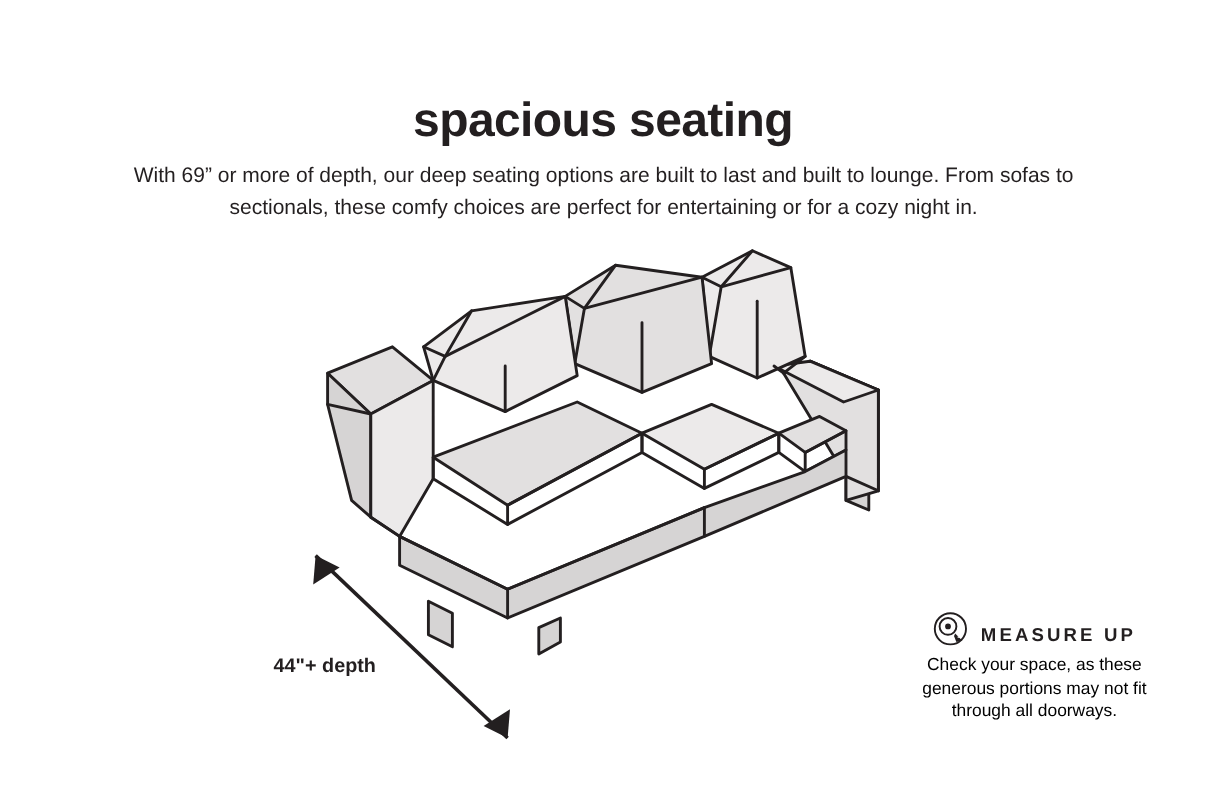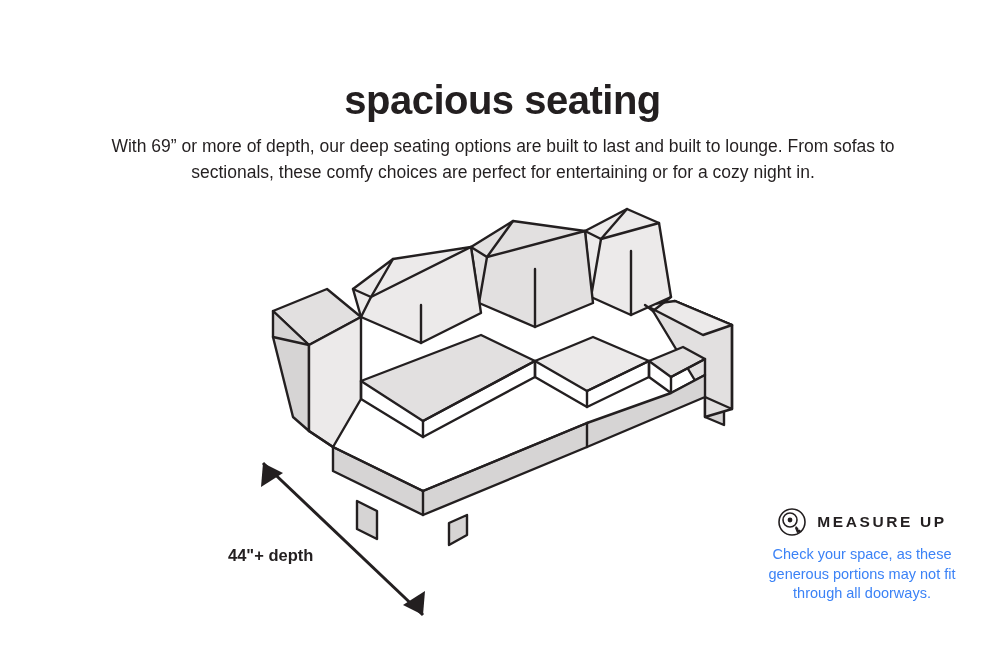--- a/index.html
+++ b/index.html
@@ -73,42 +73,42 @@
   
   .measure-block {
     position: absolute;
     left: 742px;
     top: 505px;
     width: 240px;
     text-align: center;
   }
   .measure-head {
     display: flex;
-    align-items: center;
+    align-items: flex-end;
     justify-content: center;
     gap: 10px;
     height: 34px;
   }
   .measure-icon {
     width: 30px;
     height: 30px;
     flex: 0 0 auto;
   }
   .measure-title {
     font-size: 15.5px;
     font-weight: bold;
     letter-spacing: 2.6px;
     color: #231f20;
     white-space: nowrap;
   }
   .measure-text {
     margin-top: 6px;
     font-size: 14.5px;
     line-height: 1.35;
-    color: #3b82f6;
+    color: #000000;
   }
 </style>
 </head>
 <body>
 
 <div class="page">
 
   <h1 class="headline">spacious seating</h1>
 
   <p class="subcopy">With 69” or more of depth, our deep seating options are built to last and built to lounge. From sofas to sectionals, these comfy choices are perfect for entertaining or for a cozy night in.</p>

